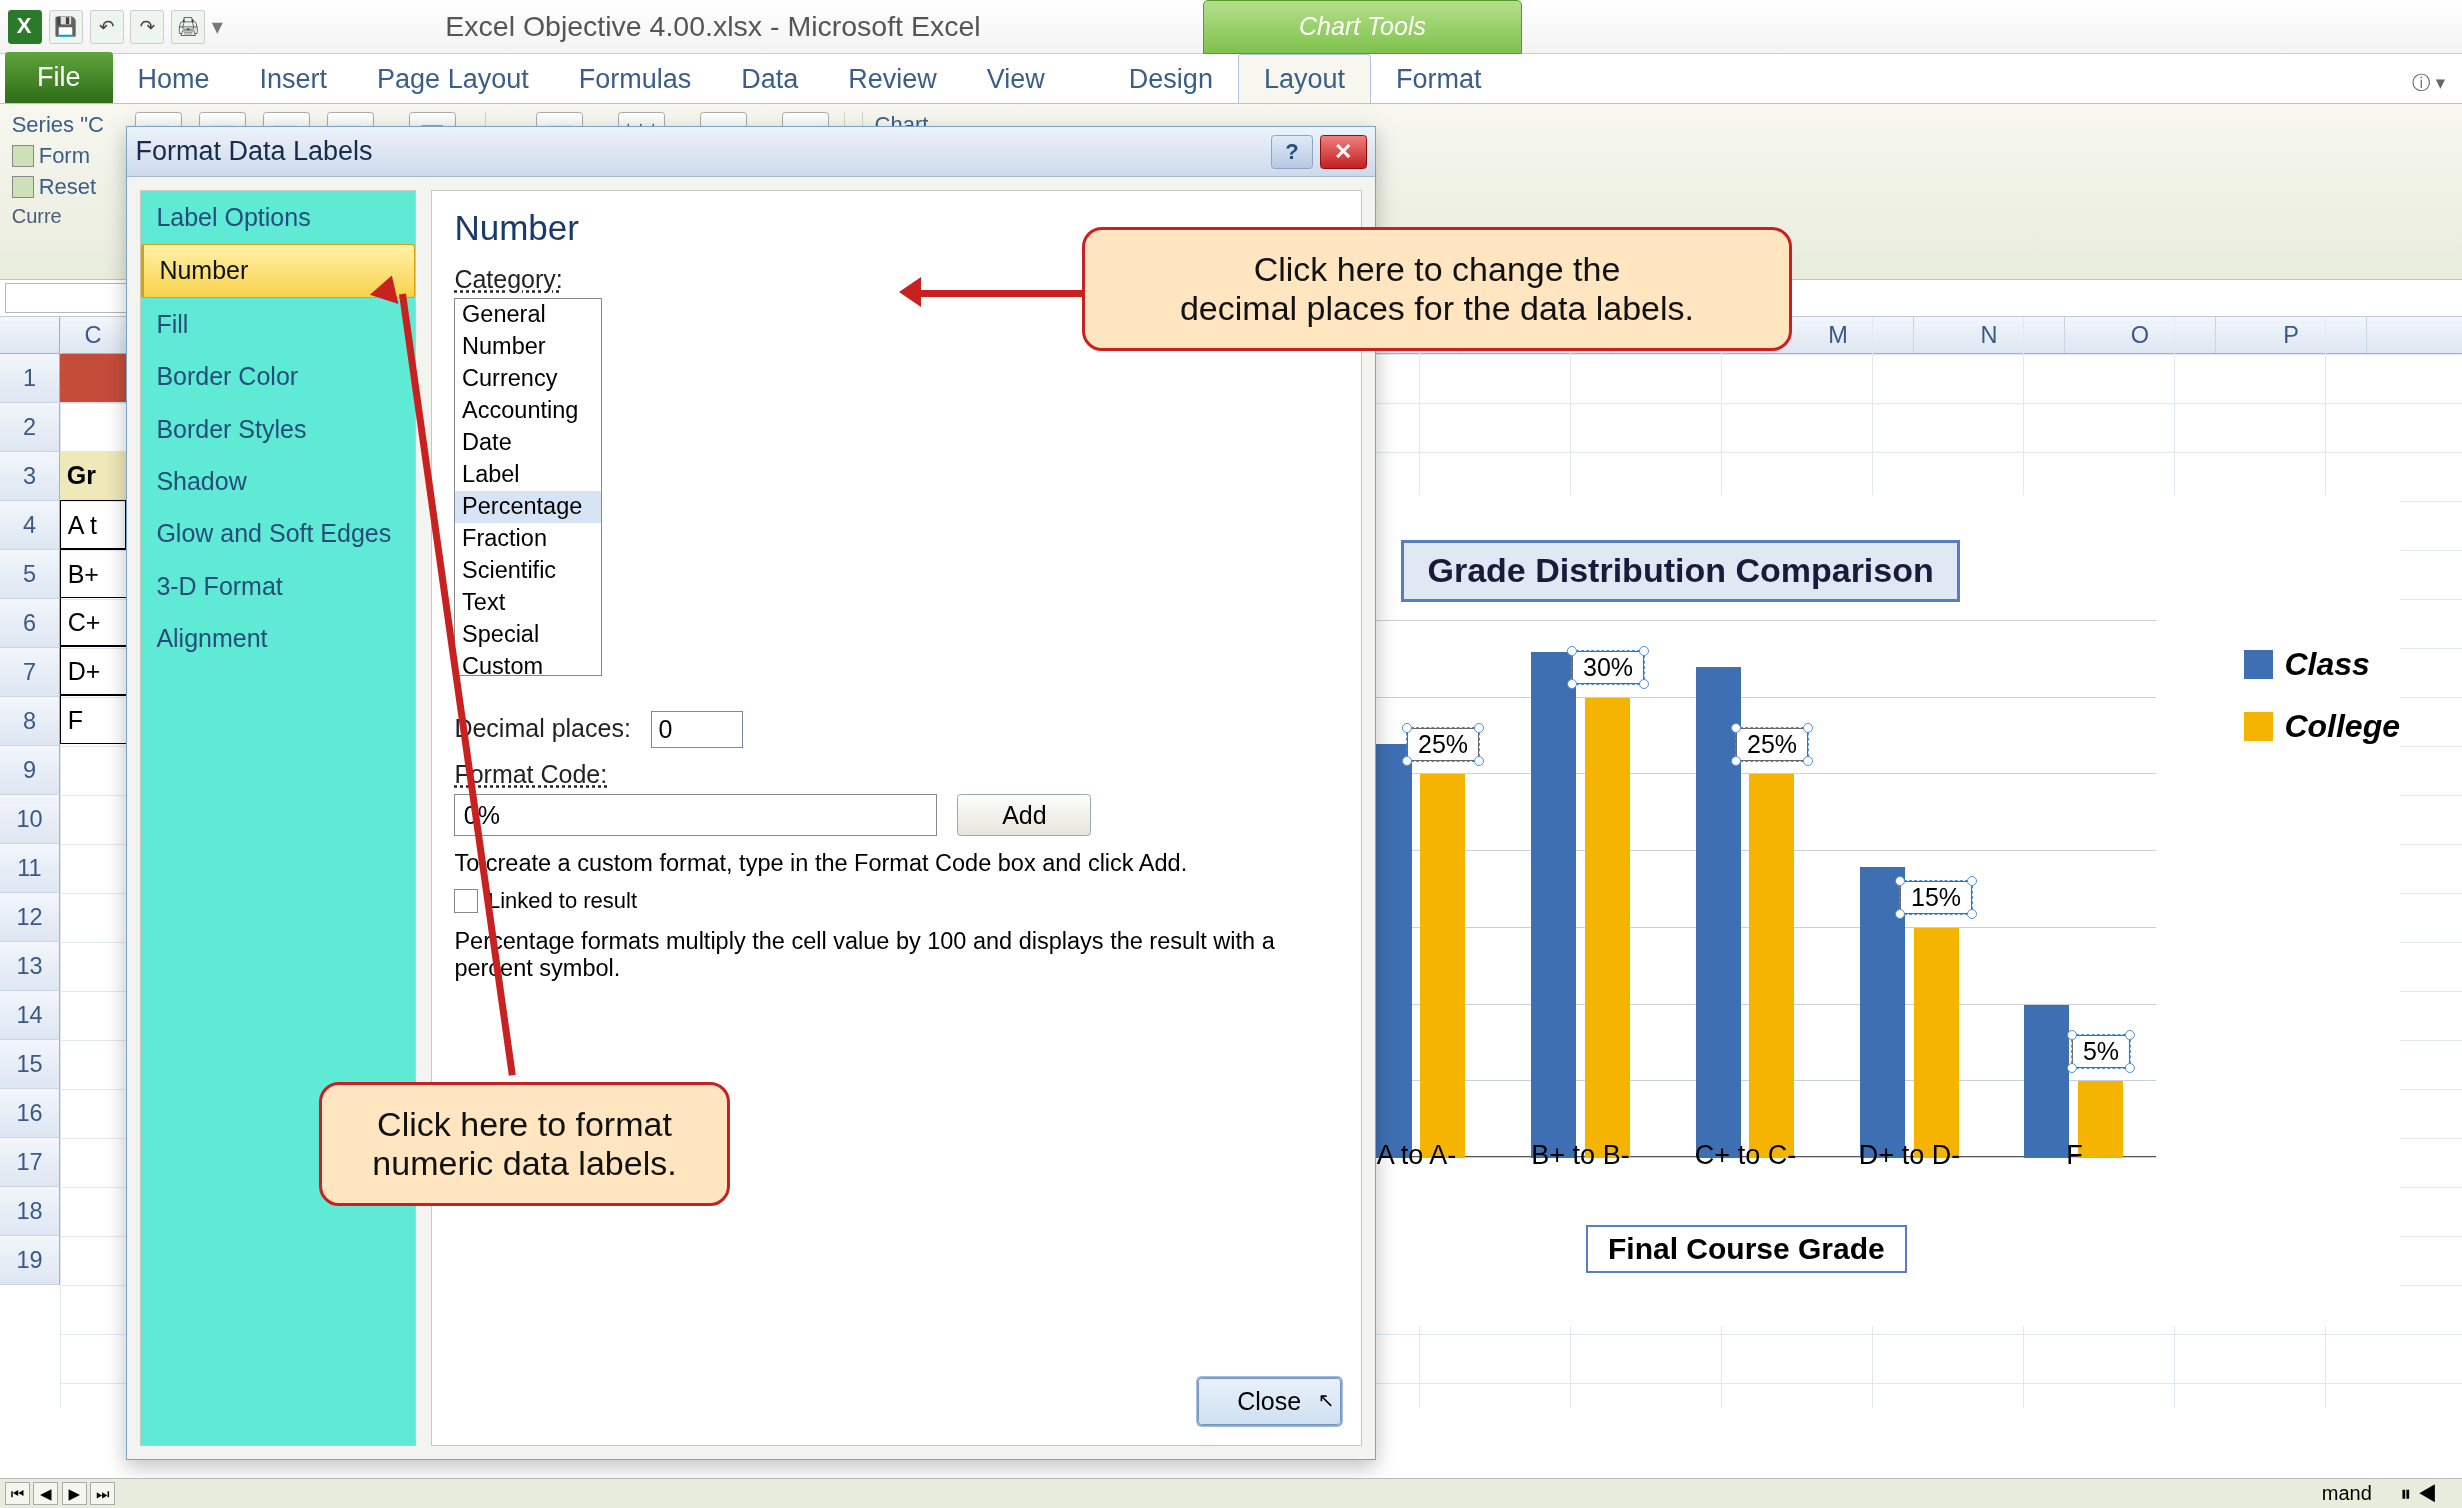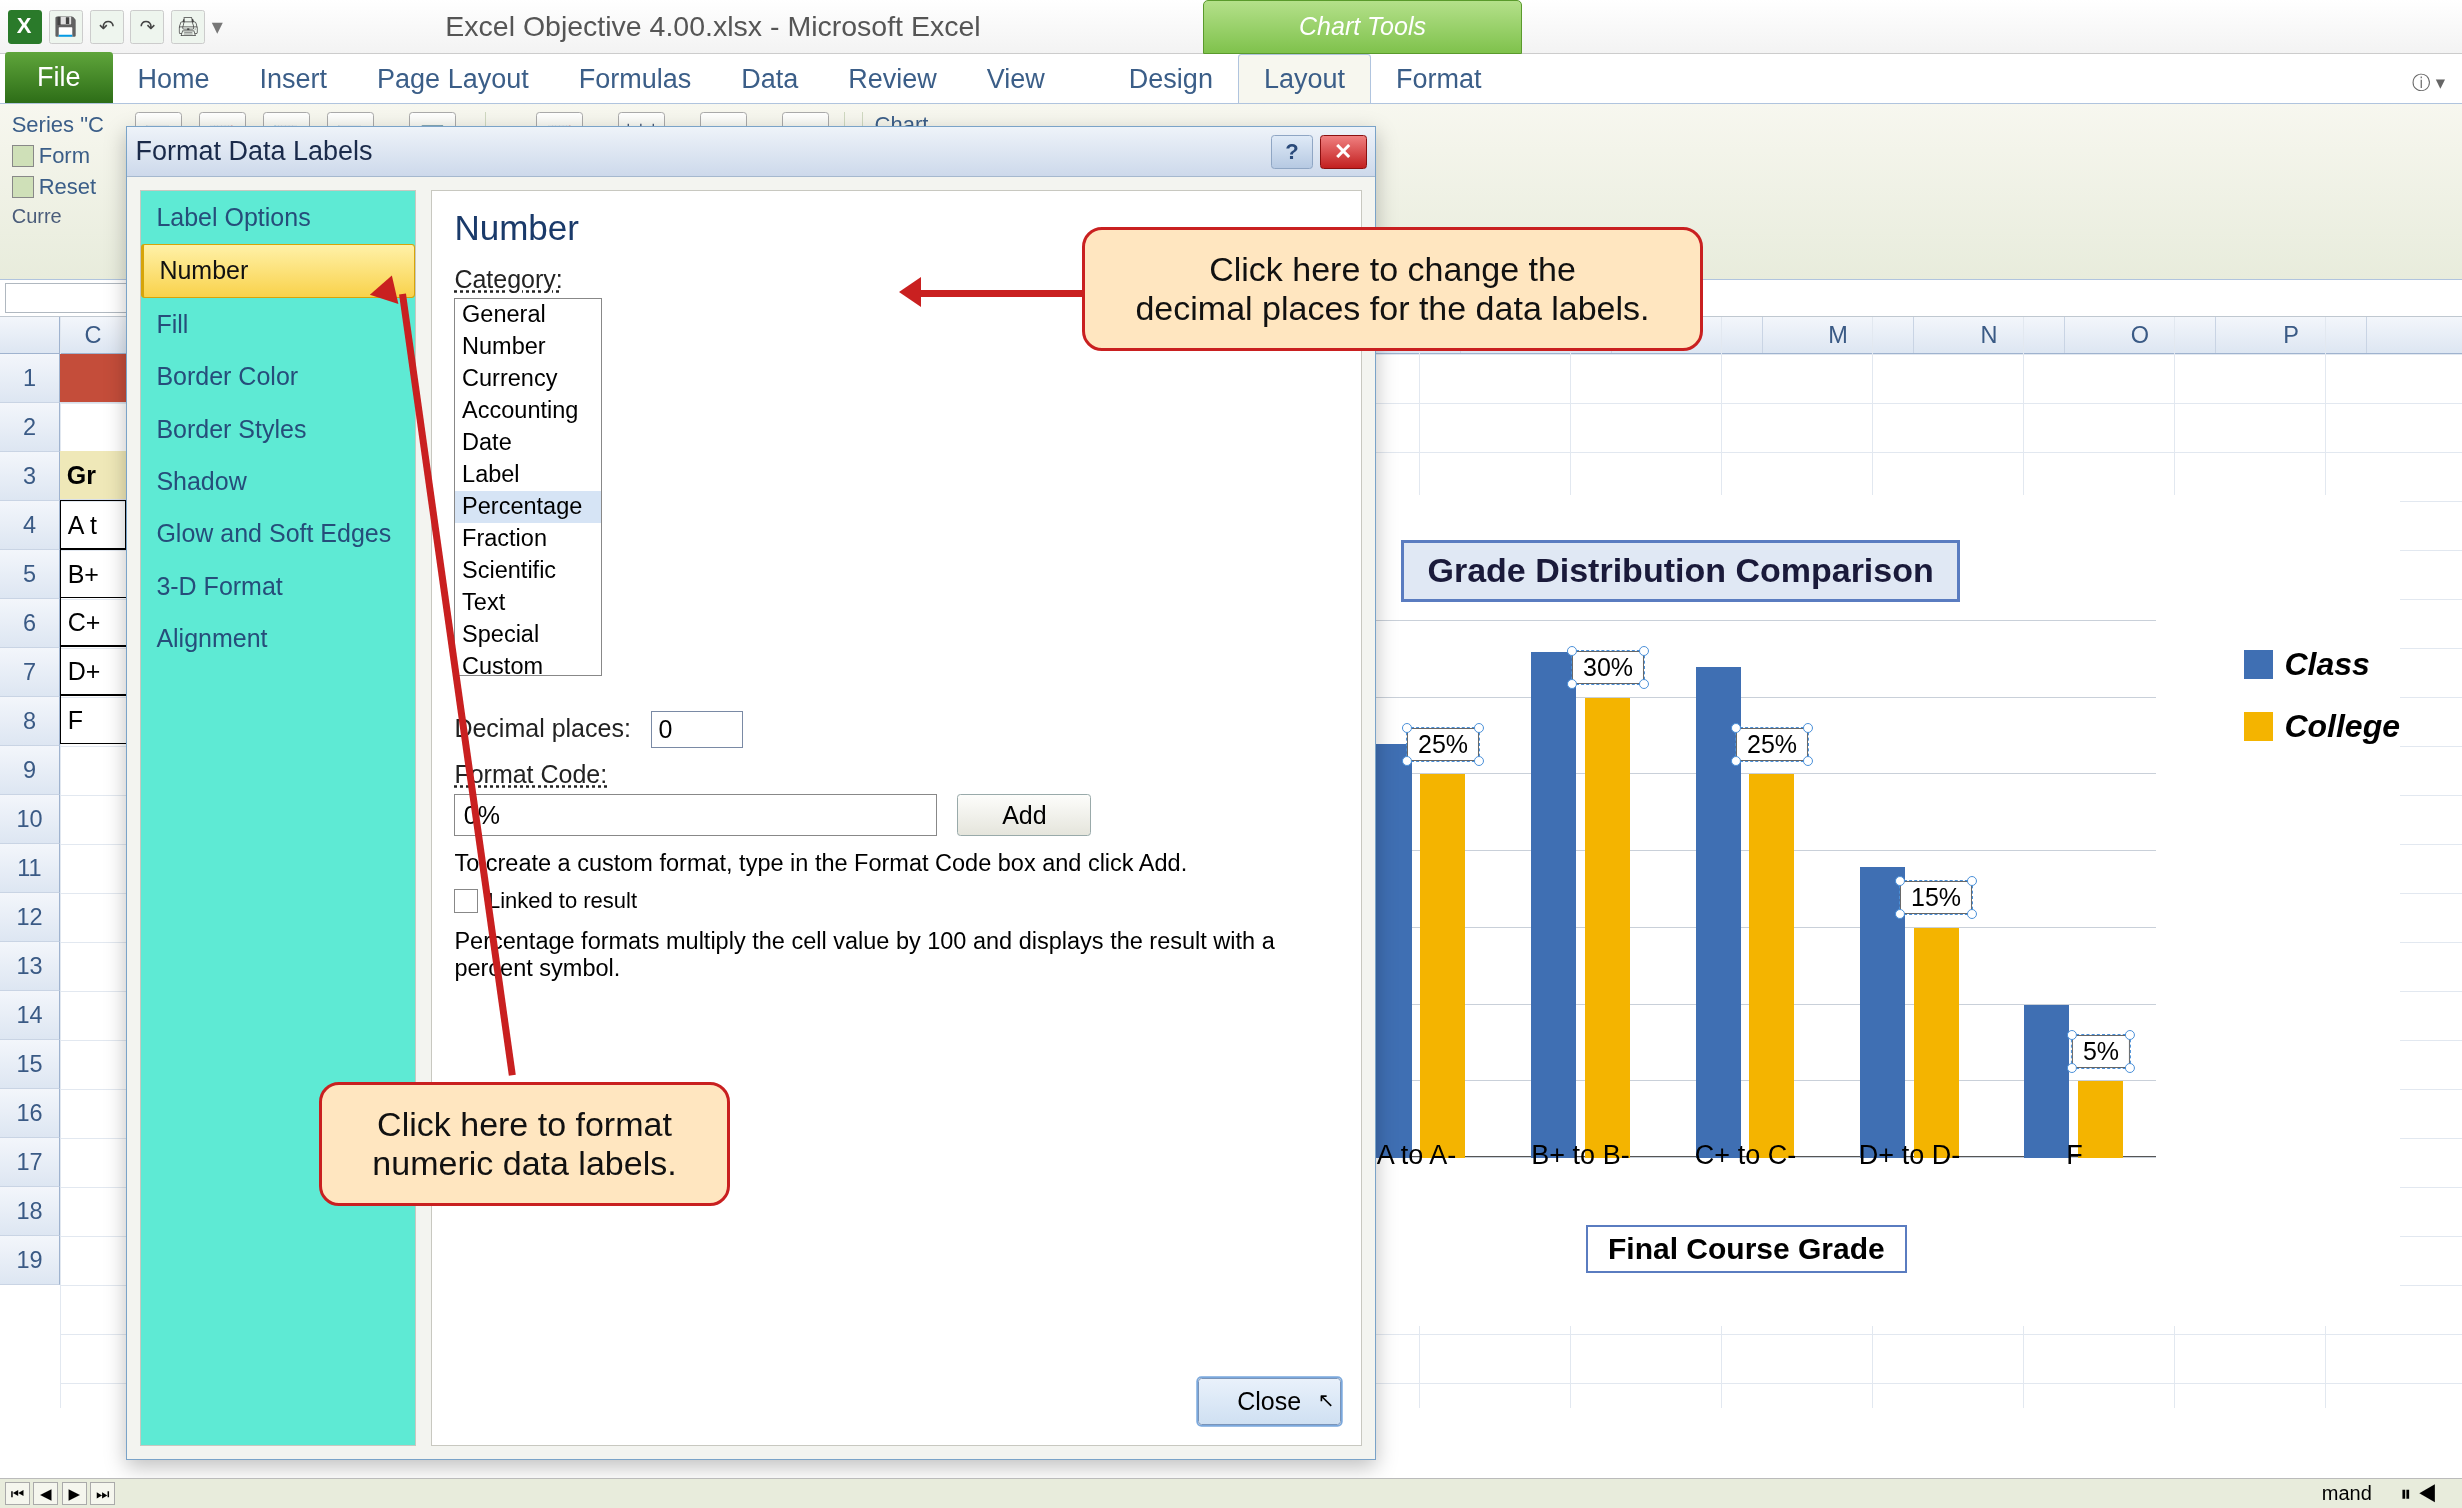--- a/index.html
+++ b/index.html
@@ -373,21 +373,21 @@
       </div>
       <div class="hint">Percentage formats multiply the cell value by 100 and displays the result with a percent symbol.</div>
       <div class="close-btn">
         <span>Close</span>
         <span class="cursor">↖</span>
       </div>
     </div>
   </div>
 </div>
 
-<div class="callout" style="left:1082px; top:227px; width:621px;">
+<div class="callout" style="left:1082px; top:227px; width:710px;">
   <span style="white-space:pre-line;">Click here to change the
 decimal places for the data labels.</span>
 </div>
 <div class="arrow-line" style="left:914px; top:290px; width:168px;"></div>
 <div class="arrow-head" style="left:899px; top:277px; border-width:15px 22px 15px 0; border-color:transparent #c92020 transparent transparent;"></div>
 
 <div class="callout" style="left:319px; top:1082px; width:411px;">
   <span style="white-space:pre-line;">Click here to format
 numeric data labels.</span>
 </div>

